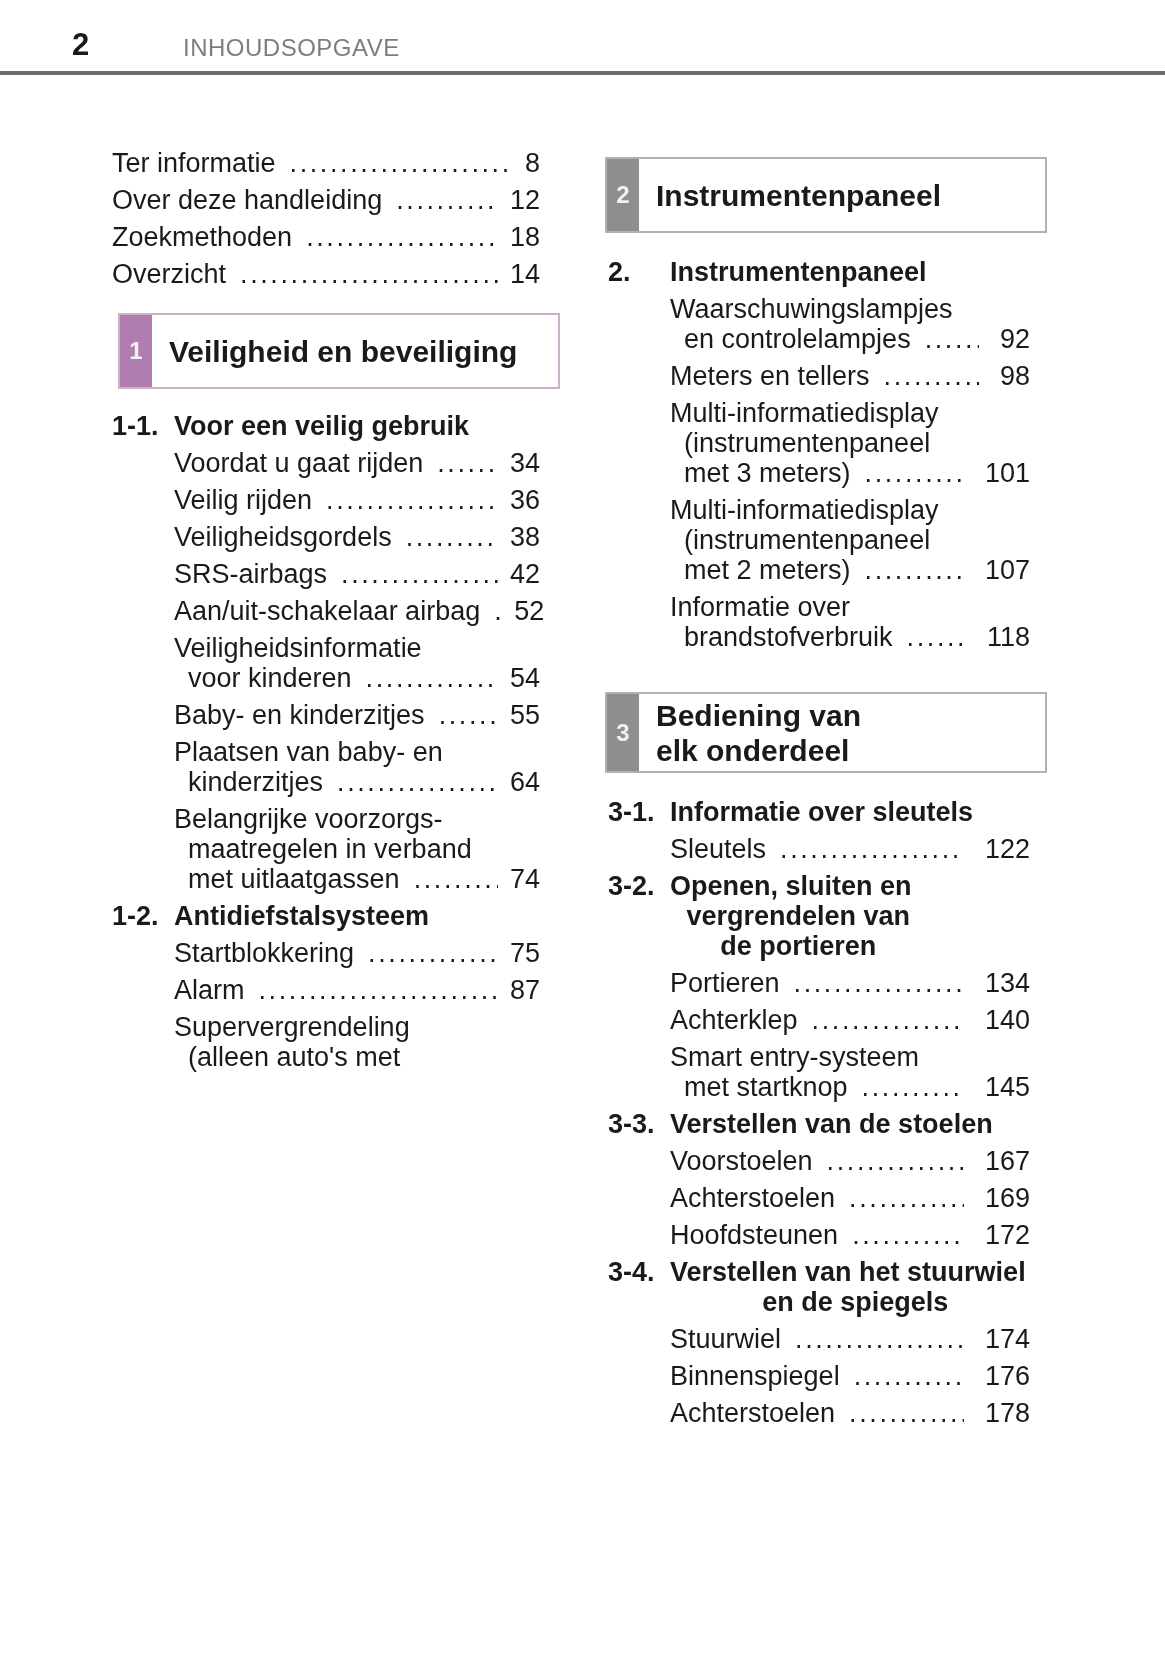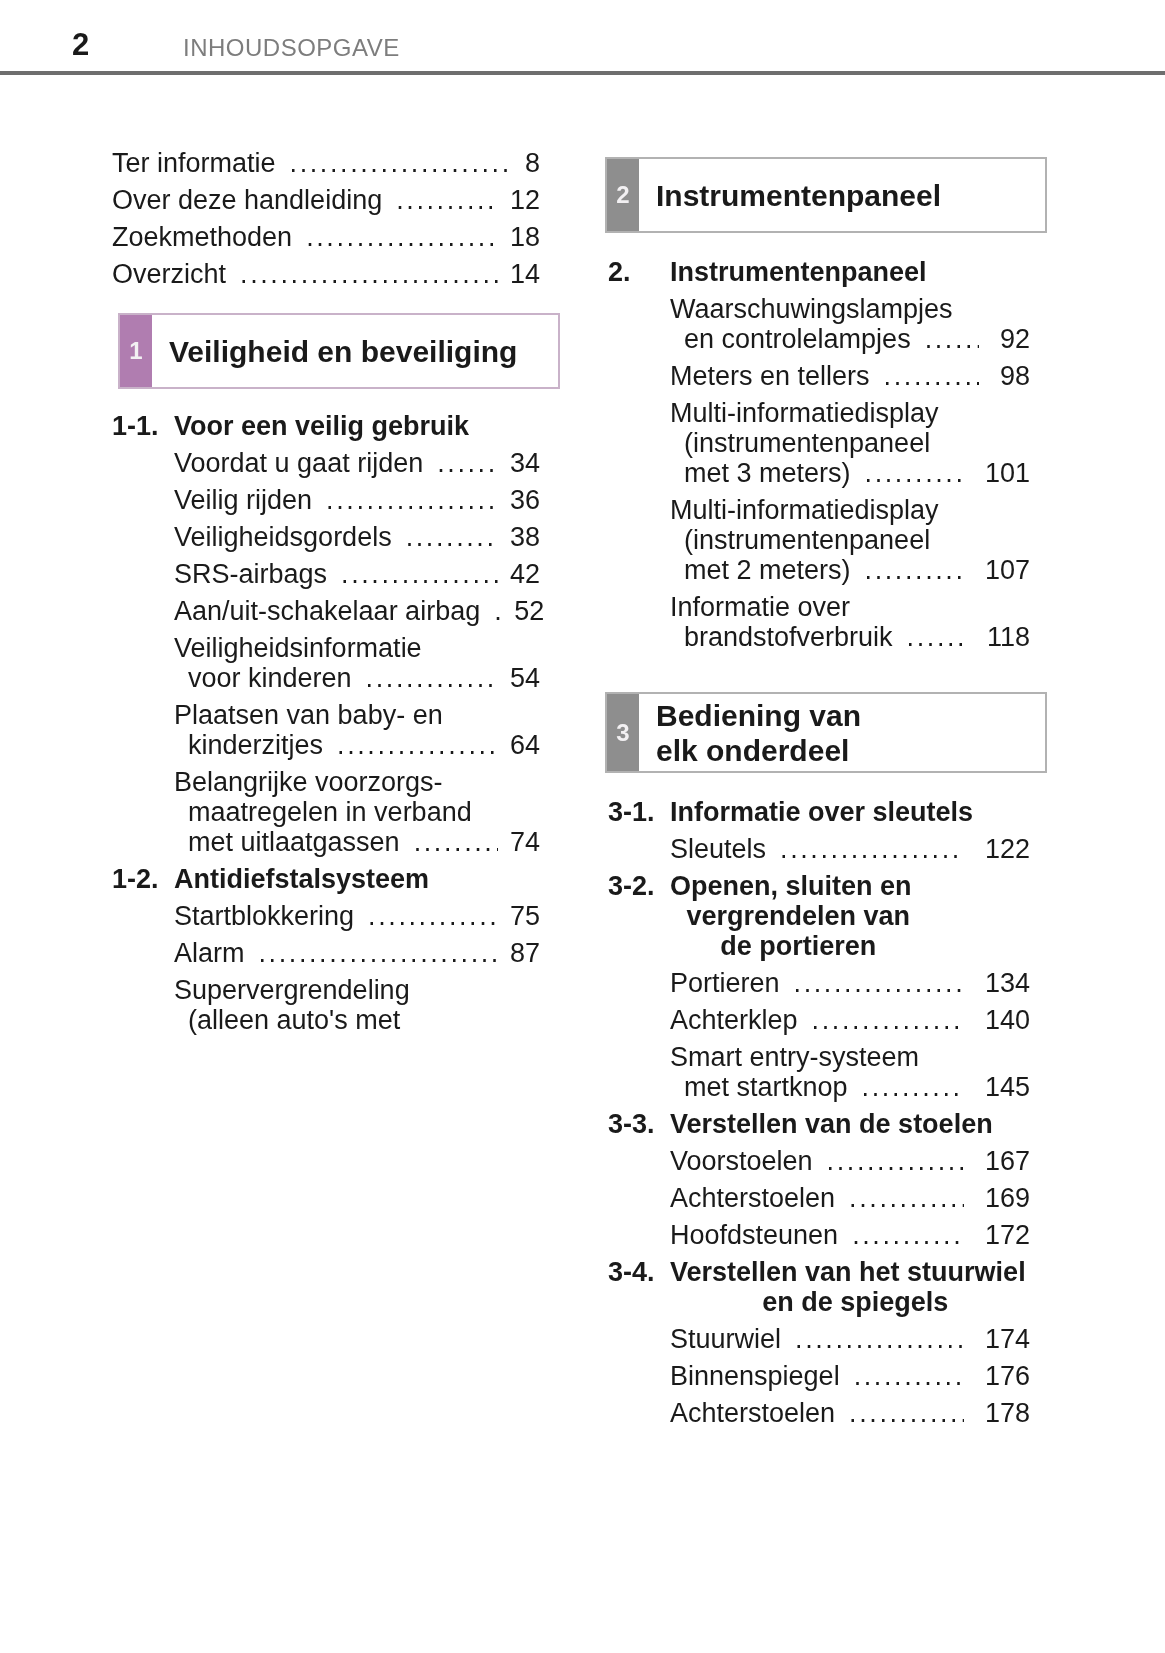--- a/index.html
+++ b/index.html
@@ -133,20 +133,27 @@
           <span class="etext">Veiligheidsinformatie</span>
         </div>
         <div class="eline wrap">
           <span class="etext">voor kinderen</span>
           <span class="dots"></span>
           <span class="pg">54</span>
         </div>
       </div>
       <div class="entry">
         <div class="eline">
+          <span class="etext">Baby- en kinderzitjes</span>
+          <span class="dots"></span>
+          <span class="pg">55</span>
+        </div>
+      </div>
+      <div class="entry">
+        <div class="eline">
           <span class="etext">Plaatsen van baby- en</span>
         </div>
         <div class="eline wrap">
           <span class="etext">kinderzitjes</span>
           <span class="dots"></span>
           <span class="pg">64</span>
         </div>
       </div>
       <div class="entry">
         <div class="eline">

